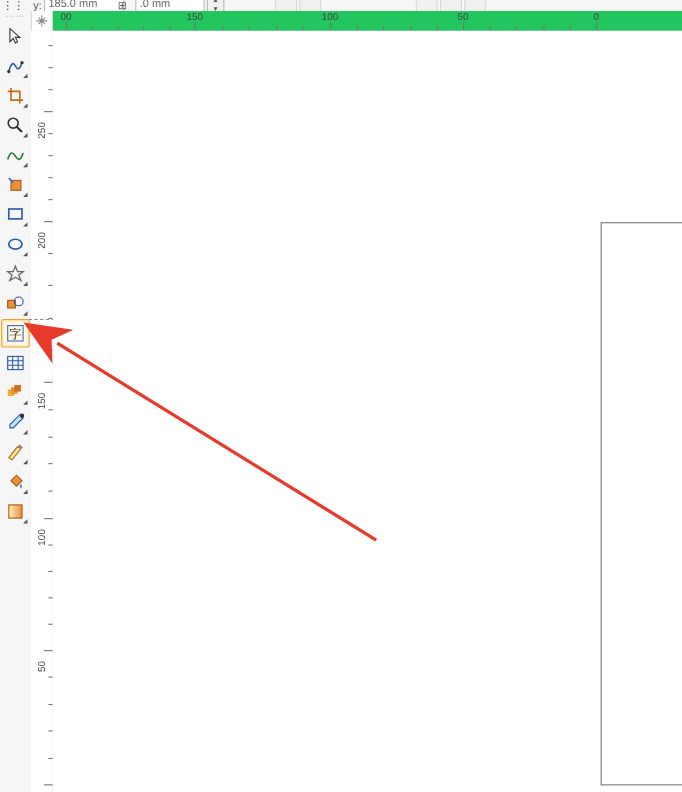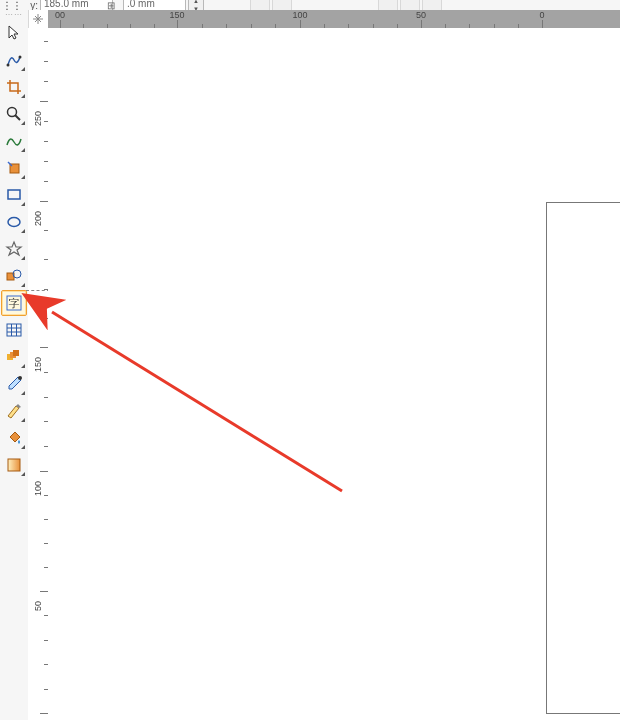--- a/index.html
+++ b/index.html
@@ -6,21 +6,21 @@
   .app{width:620px;height:720px;position:relative;overflow:hidden;background:#e8e8e8;}
   
   .topbar{position:absolute;left:0;top:0;width:100%;height:10px;background:#f6f6f6;border-bottom:1px solid #d8d8d8;}
   .tb-group{position:absolute;top:-5px;height:20px;display:flex;align-items:center;gap:2px;}
   .tb-label{width:14px;text-align:right;color:#555;}
   .tb-field{width:65px;height:16px;background:#fff;border:1px solid #b8b8b8;color:#666;padding:0 3px;line-height:14px;overflow:hidden;}
   .tb-spin{width:14px;height:16px;background:#f0f0f0;border:1px solid #b8b8b8;display:flex;flex-direction:column;}
   .tb-spin span{flex:1;display:flex;align-items:center;justify-content:center;font-size:6px;color:#555;}
   .tb-ico{width:18px;height:18px;background:#f0f0f0;border:1px solid #d8d8d8;border-radius:2px;}
   
-  .hruler{position:absolute;left:48;top:10px;height:18px;width:572px;background:#a3a3a3;border-bottom:1px solid #c8c8c8;}
+  .hruler{position:absolute;left:48;top:10px;height:18px;width:572px;background:#22c55e;border-bottom:1px solid #c8c8c8;}
   .hruler .tick{position:absolute;bottom:0;width:1px;background:#777;}
   .hruler .tick.major{height:8px;}
   .hruler .tick.minor{height:4px;}
   .hruler .lbl{position:absolute;top:0px;font-size:9px;color:#444;transform:translateX(-50%);}
   
   .ruler-corner{position:absolute;left:28px;top:10px;width:20px;height:18px;background:#fff;border-right:1px solid #c8c8c8;border-bottom:1px solid #c8c8c8;display:flex;align-items:center;justify-content:center;}
   .ruler-corner svg{width:12px;height:12px;}
   
   .vruler{position:absolute;left:28px;top:28px;width:20px;height:692px;background:#fff;border-right:1px solid #c8c8c8;}
   .vruler .tick{position:absolute;right:0;height:1px;background:#777;}

